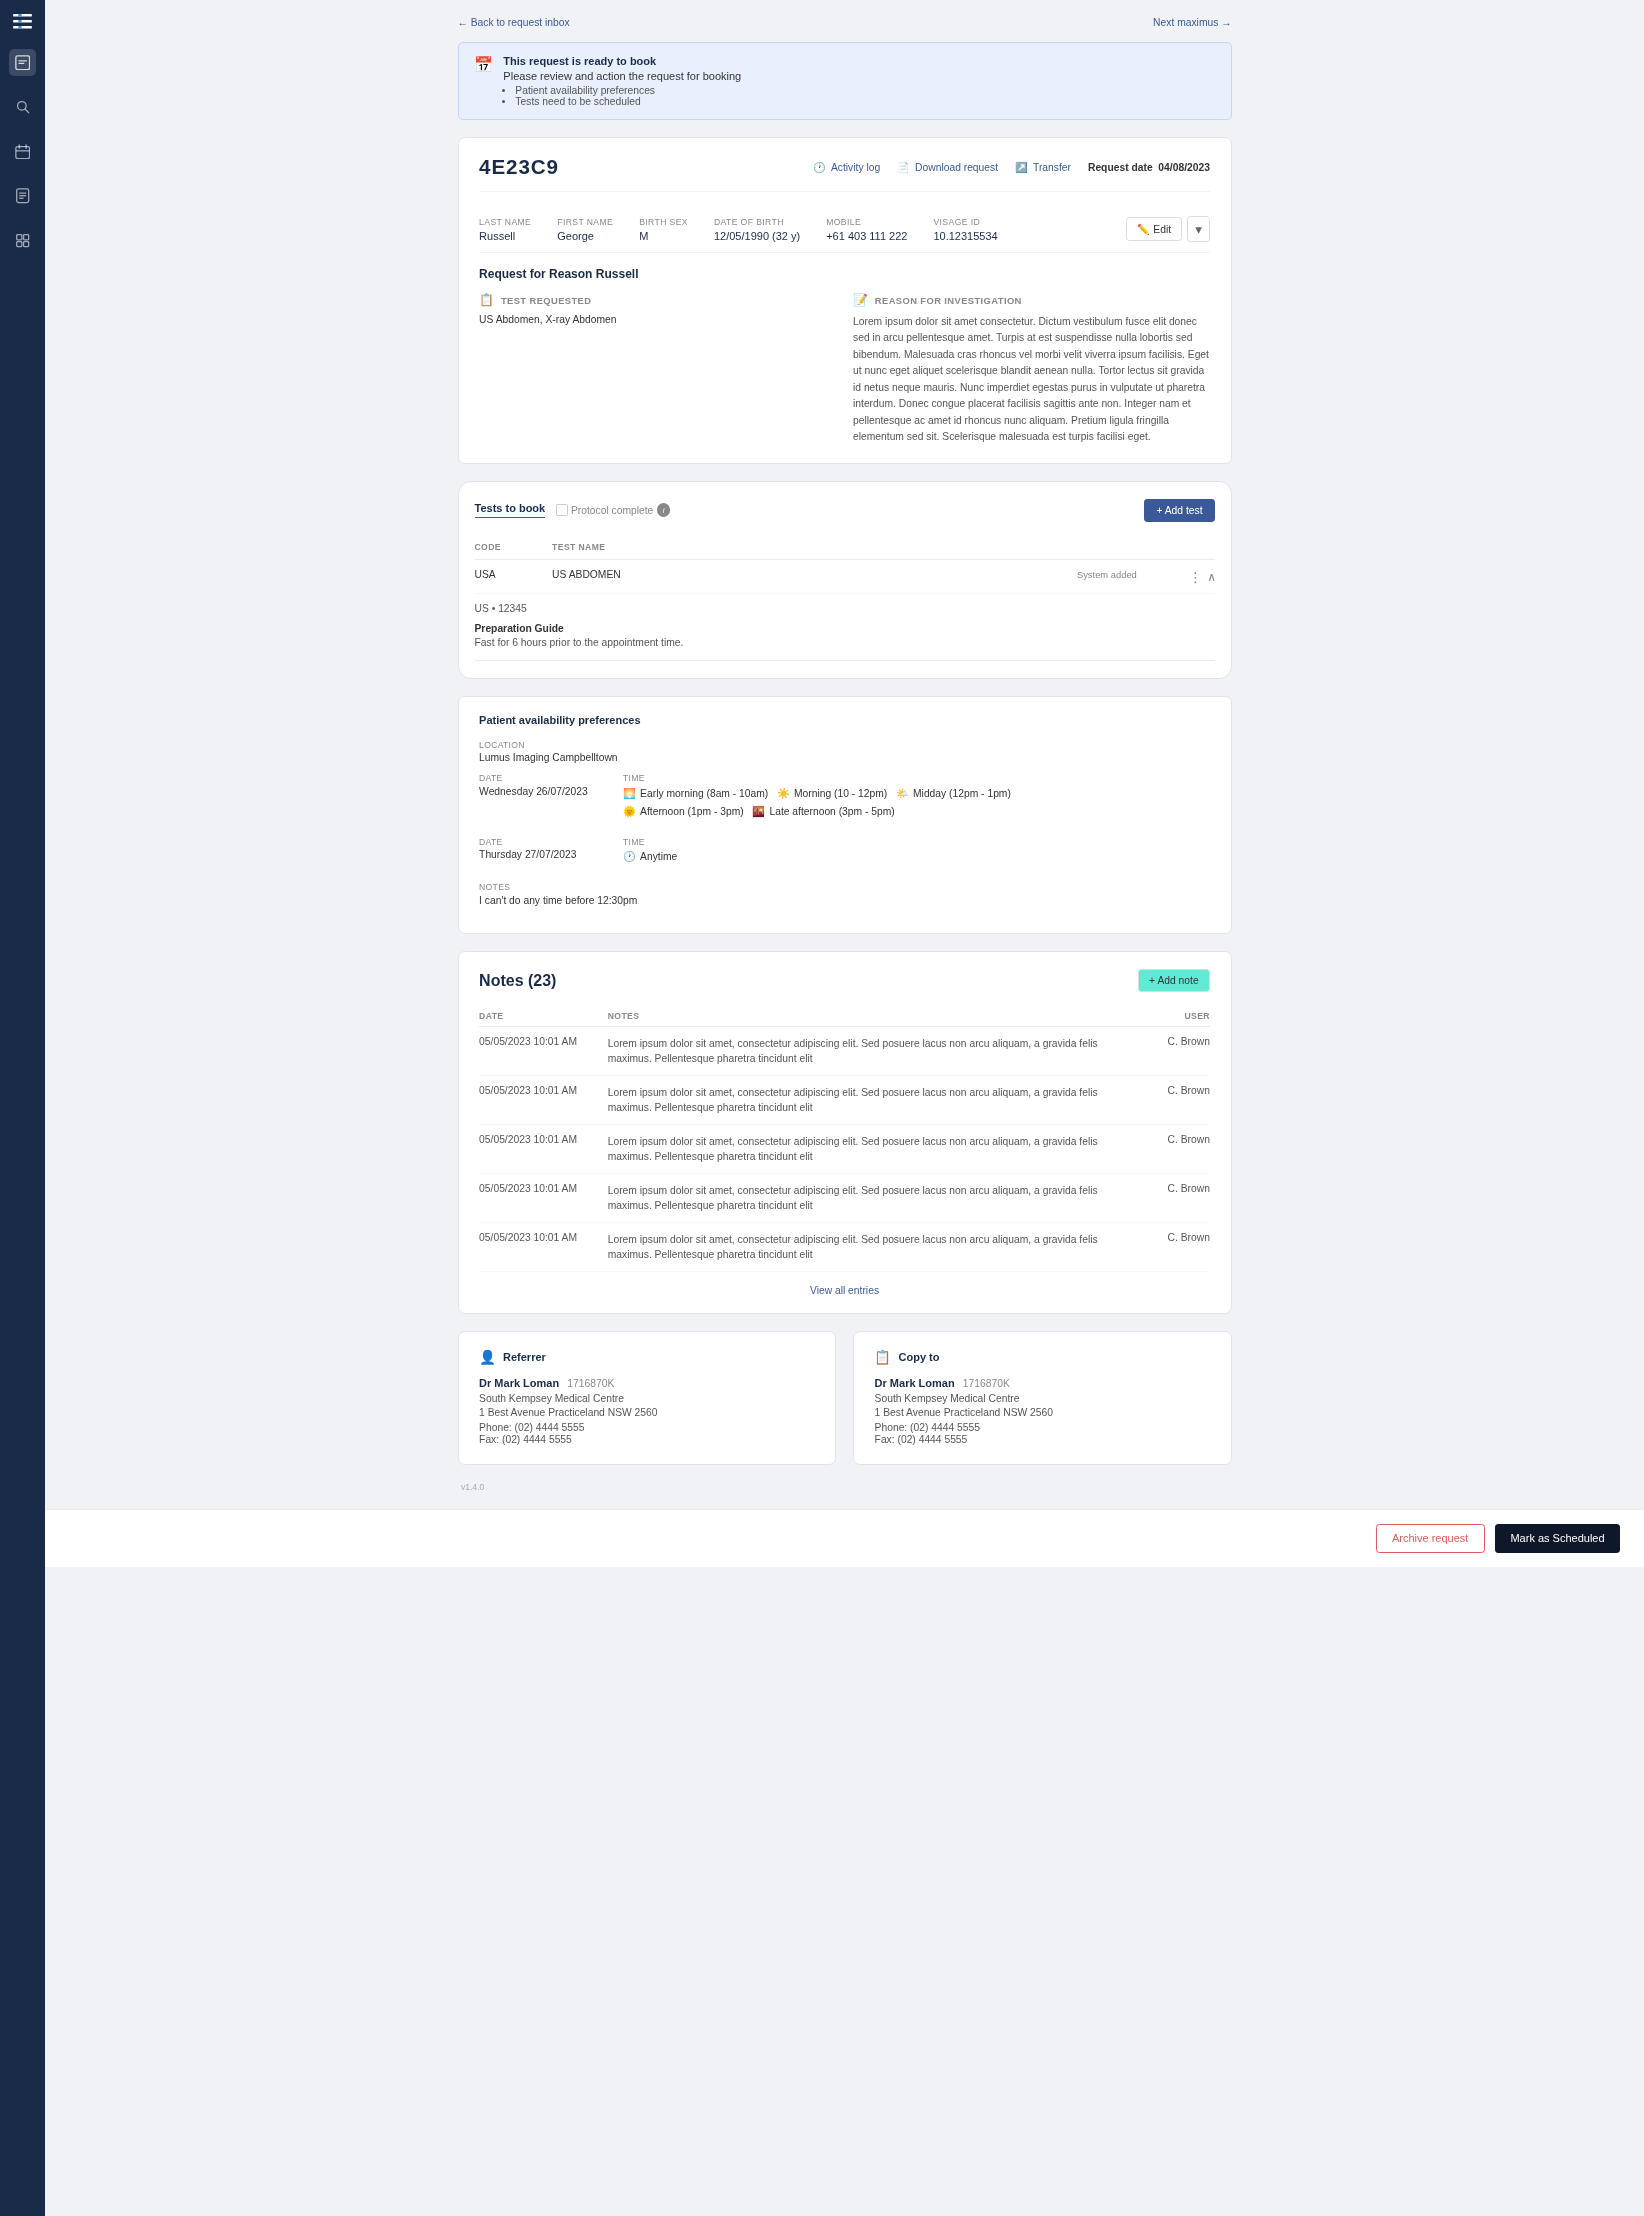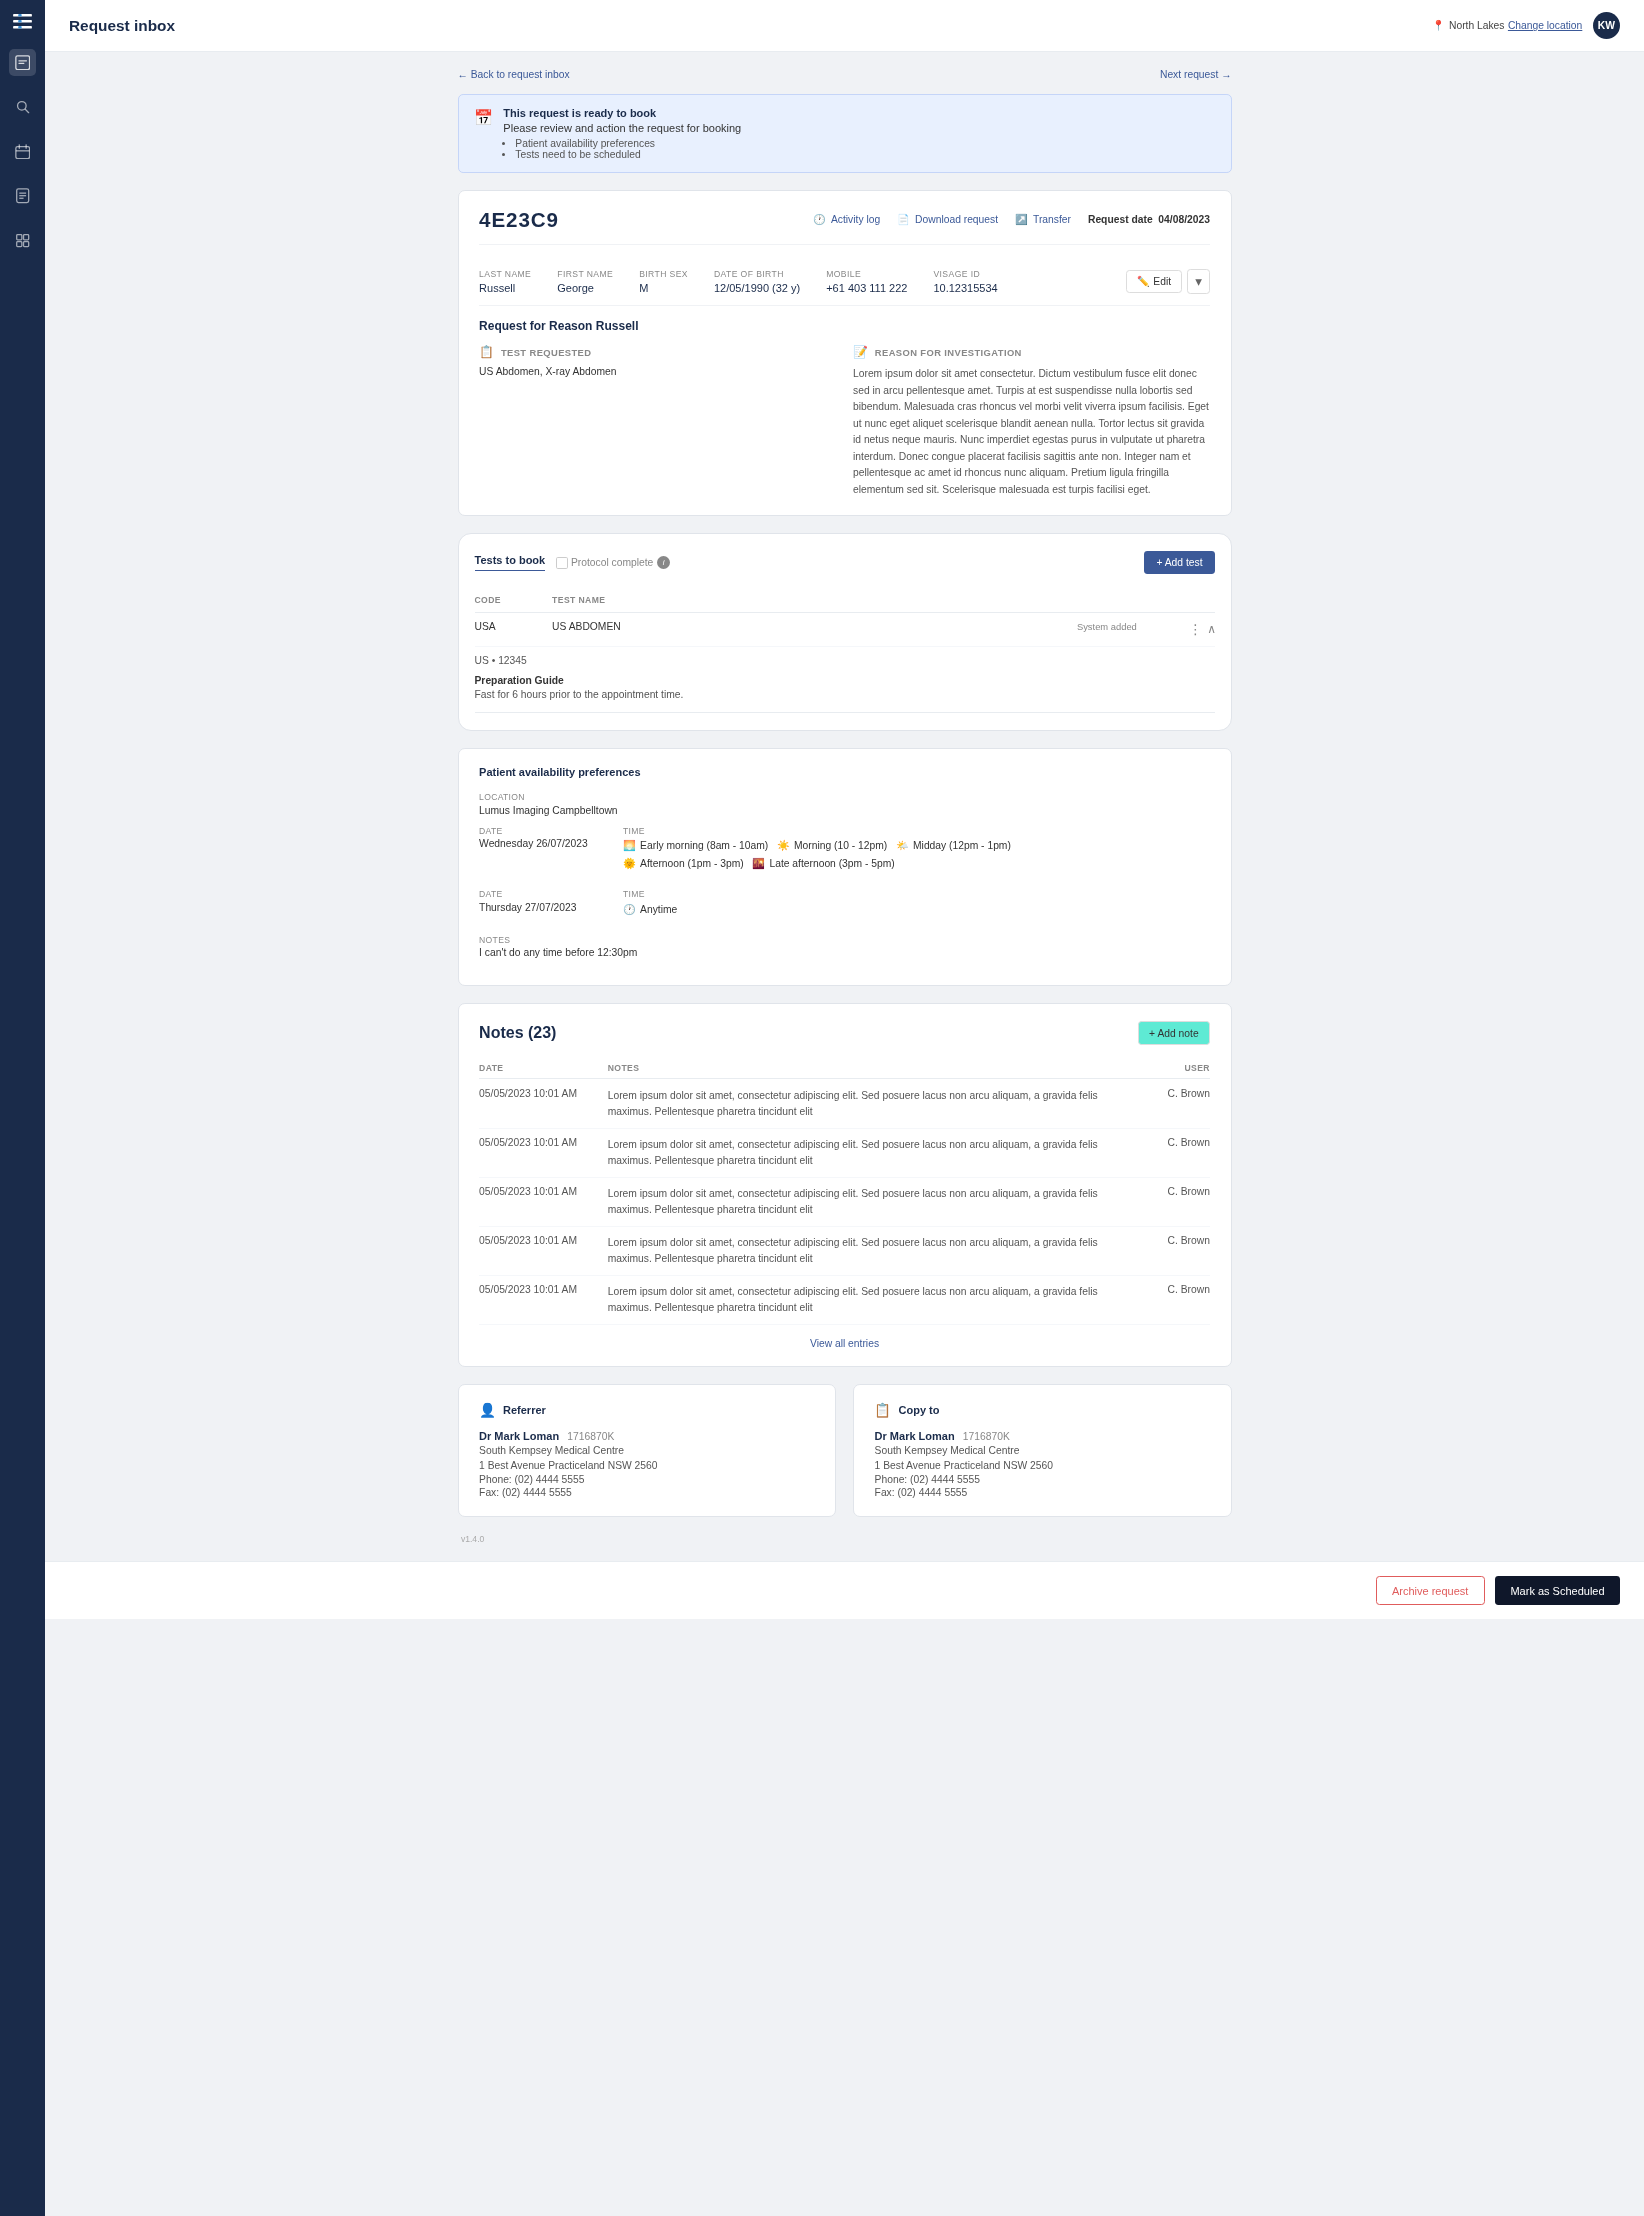--- a/index.html
+++ b/index.html
@@ -189,37 +189,26 @@
         <rect x="2" y="2" width="6" height="6" rx="1" stroke="rgba(255,255,255,0.6)" stroke-width="1.5"></rect>
         <rect x="10" y="2" width="6" height="6" rx="1" stroke="rgba(255,255,255,0.6)" stroke-width="1.5"></rect>
         <rect x="2" y="10" width="6" height="6" rx="1" stroke="rgba(255,255,255,0.6)" stroke-width="1.5"></rect>
         <rect x="10" y="10" width="6" height="6" rx="1" stroke="rgba(255,255,255,0.6)" stroke-width="1.5"></rect>
       </svg>
     </div>
   </nav>
 
   <div class="main-content">
 
-    <header class="page-header">
-      <h1 class="page-title">Request inbox</h1>
-      <div class="header-right">
-        <div class="location-info">
-          <span class="location-dot">📍</span>
-          <span>North Lakes</span>
-          <a class="change-location">Change location</a>
-        </div>
-        <div class="user-avatar">KW</div>
-      </div>
-    </header>
 
     <div class="content-wrapper">
 
       <div class="nav-bar">
         <a class="back-link">← Back to request inbox</a>
-        <a class="next-link">Next request →</a>
+        <a class="next-link">Next maximus →</a>
       </div>
 
       <div class="info-banner">
         <div class="info-banner-icon">📅</div>
         <div>
           <div class="info-banner-title">This request is ready to book</div>
           <div>Please review and action the request for booking</div>
           <ul class="info-banner-list">
             <li>Patient availability preferences</li>
             <li>Tests need to be scheduled</li>

